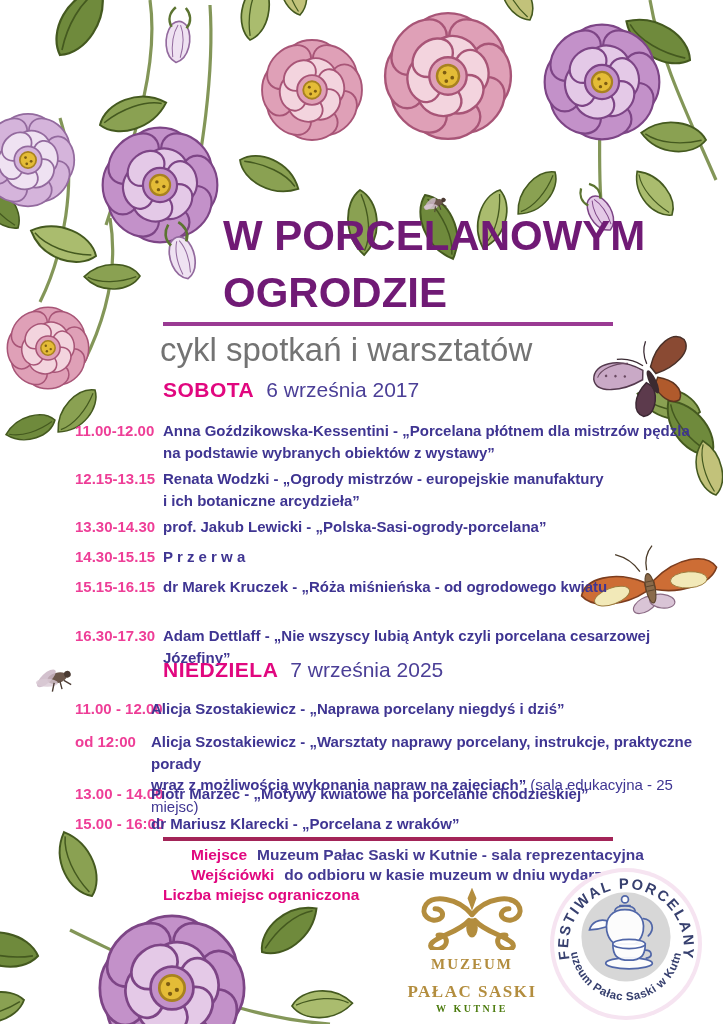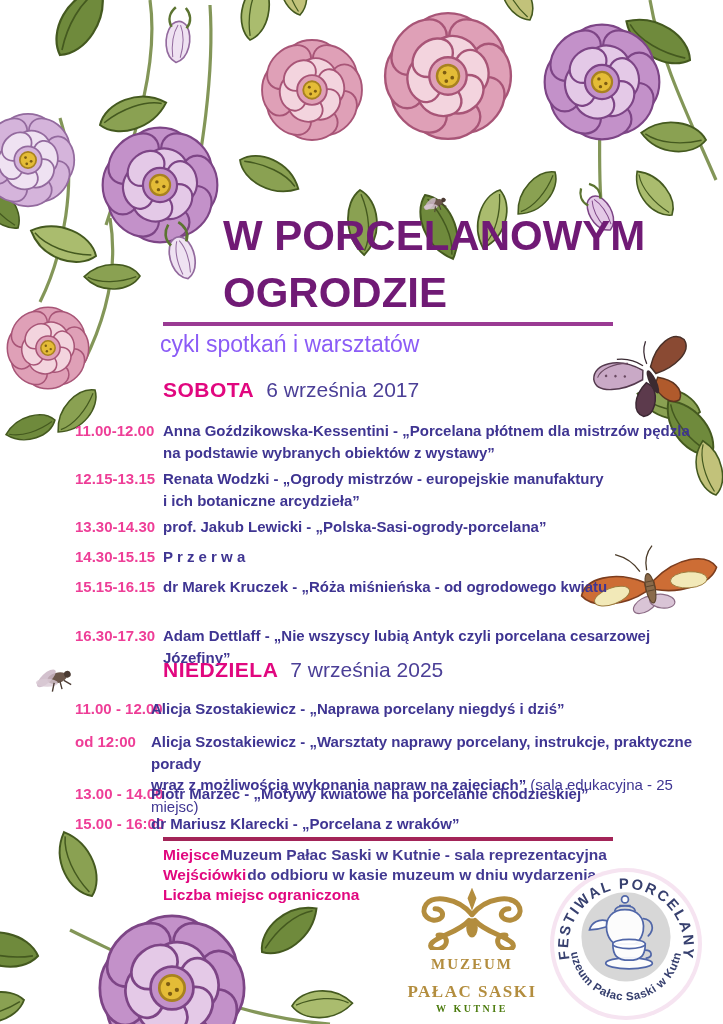--- a/index.html
+++ b/index.html
@@ -11,33 +11,33 @@
   .abs{position:absolute;}
   
   #decor{position:absolute;left:0;top:0;width:723px;height:1024px;pointer-events:none;}
   .roseP  {--petal:#c391c9;--petalLight:#e4c9e7;--edge:#7d4586;}
   .rosePl {--petal:#d5b4db;--petalLight:#efe2f2;--edge:#936a9e;}
   .rosePk {--petal:#dfa0b7;--petalLight:#f3d4de;--edge:#a85577;}
   .leafA{--lf:#8aa152;} .leafB{--lf:#6f8a3c;} .leafC{--lf:#aabc6e;} .leafD{--lf:#c2c27a;}
   
   .title{left:223px;color:#701a75;font-weight:bold;font-size:42px;line-height:46px;letter-spacing:0px;white-space:nowrap;}
   .divider1{left:163px;top:322px;width:450px;height:4px;background:#9a3a93;}
-  .subtitle{left:160px;top:331px;color:#8b5cf6;font-size:23px;font-weight:400;white-space:nowrap;}
+  .subtitle{left:160px;top:331px;color:#737373;font-size:33px;font-weight:400;white-space:nowrap;}
   .dayhead{left:163px;white-space:nowrap;font-size:21px;}
   .dayhead .day{color:#e1077f;font-weight:bold;letter-spacing:.5px;}
   .dayhead .date{color:#4b3f97;font-weight:400;margin-left:12px;}
   .evt{left:0;width:723px;font-size:15px;line-height:21.5px;}
   .evt .time{position:absolute;left:75px;top:0;color:#ee3e97;font-weight:bold;white-space:nowrap;}
   .evt .desc{position:absolute;left:163px;right:30px;color:#3f3592;font-weight:bold;}
   .evt.sun .desc{left:151px;}
   .evt .note{font-weight:400;}
   .divider2{left:163px;top:837px;width:450px;height:3.5px;background:#a32458;}
   .fline{left:163px;font-size:15.5px;line-height:20px;font-weight:bold;white-space:nowrap;}
-  .fline .lab{color:#e1077f;}
-  .fline .val{color:#433a92;margin-left:1px;}
+  .fline .lab{color:#e1077f;margin-left:28px;}
+  .fline .val{color:#433a92;margin-left:10px;}
   .fline .pink{color:#e1077f;}
   .mlogo{left:397px;top:888px;width:150px;text-align:center;color:#b38d3e;}
   .mlogo .l1{font-family:"Liberation Serif",serif;font-weight:bold;font-size:15px;letter-spacing:2px;margin-top:2px;}
   .mlogo .l2{font-family:"Liberation Serif",serif;font-weight:bold;font-size:17px;letter-spacing:1.5px;margin-top:9px;}
   .mlogo .l3{font-family:"Liberation Serif",serif;font-weight:bold;font-size:10px;letter-spacing:2.5px;margin-top:1px;color:#4d7c0f;}
   #badge{position:absolute;left:550px;top:868px;width:152px;height:152px;}
 </style>
 </head>
 <body>
 

